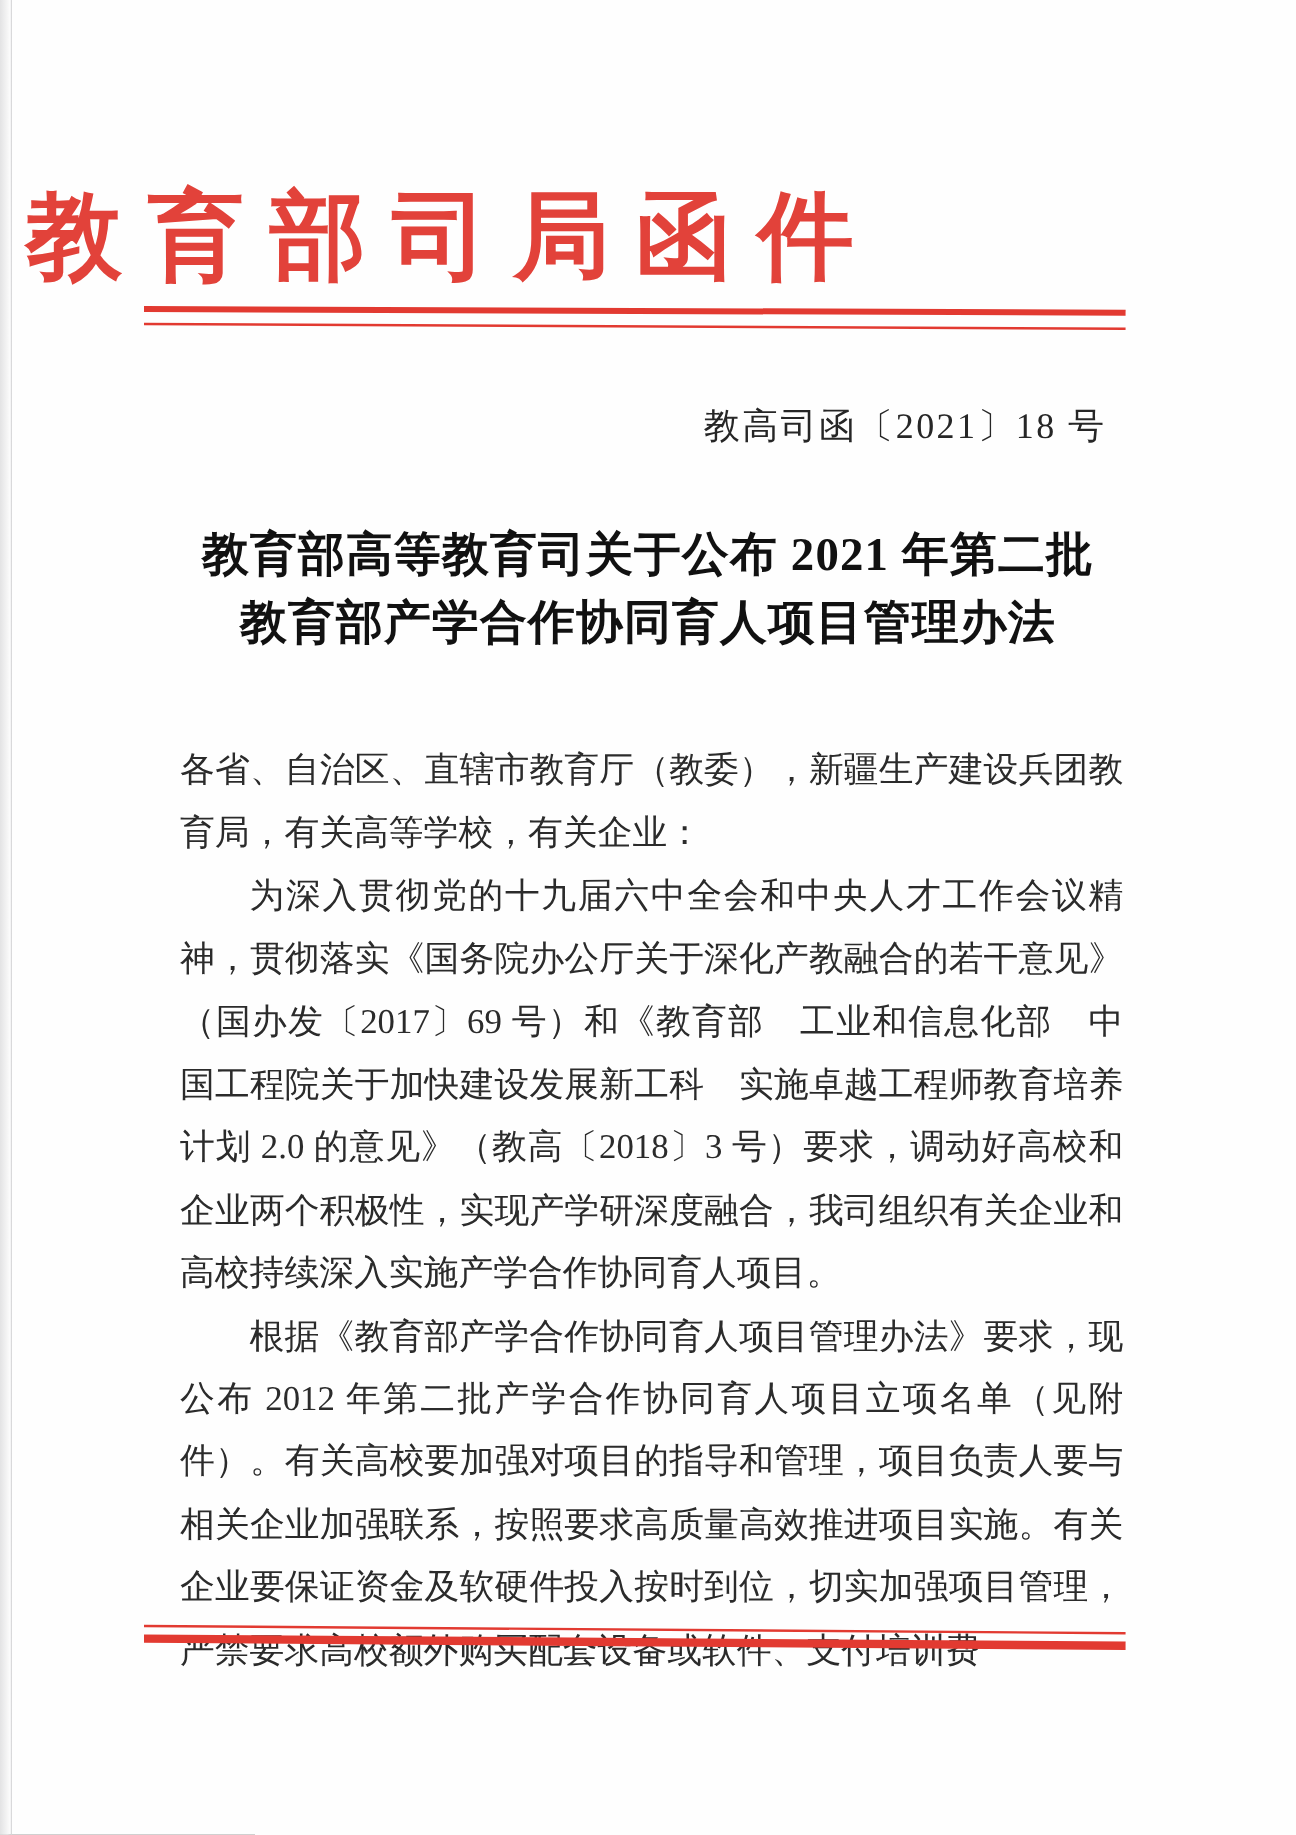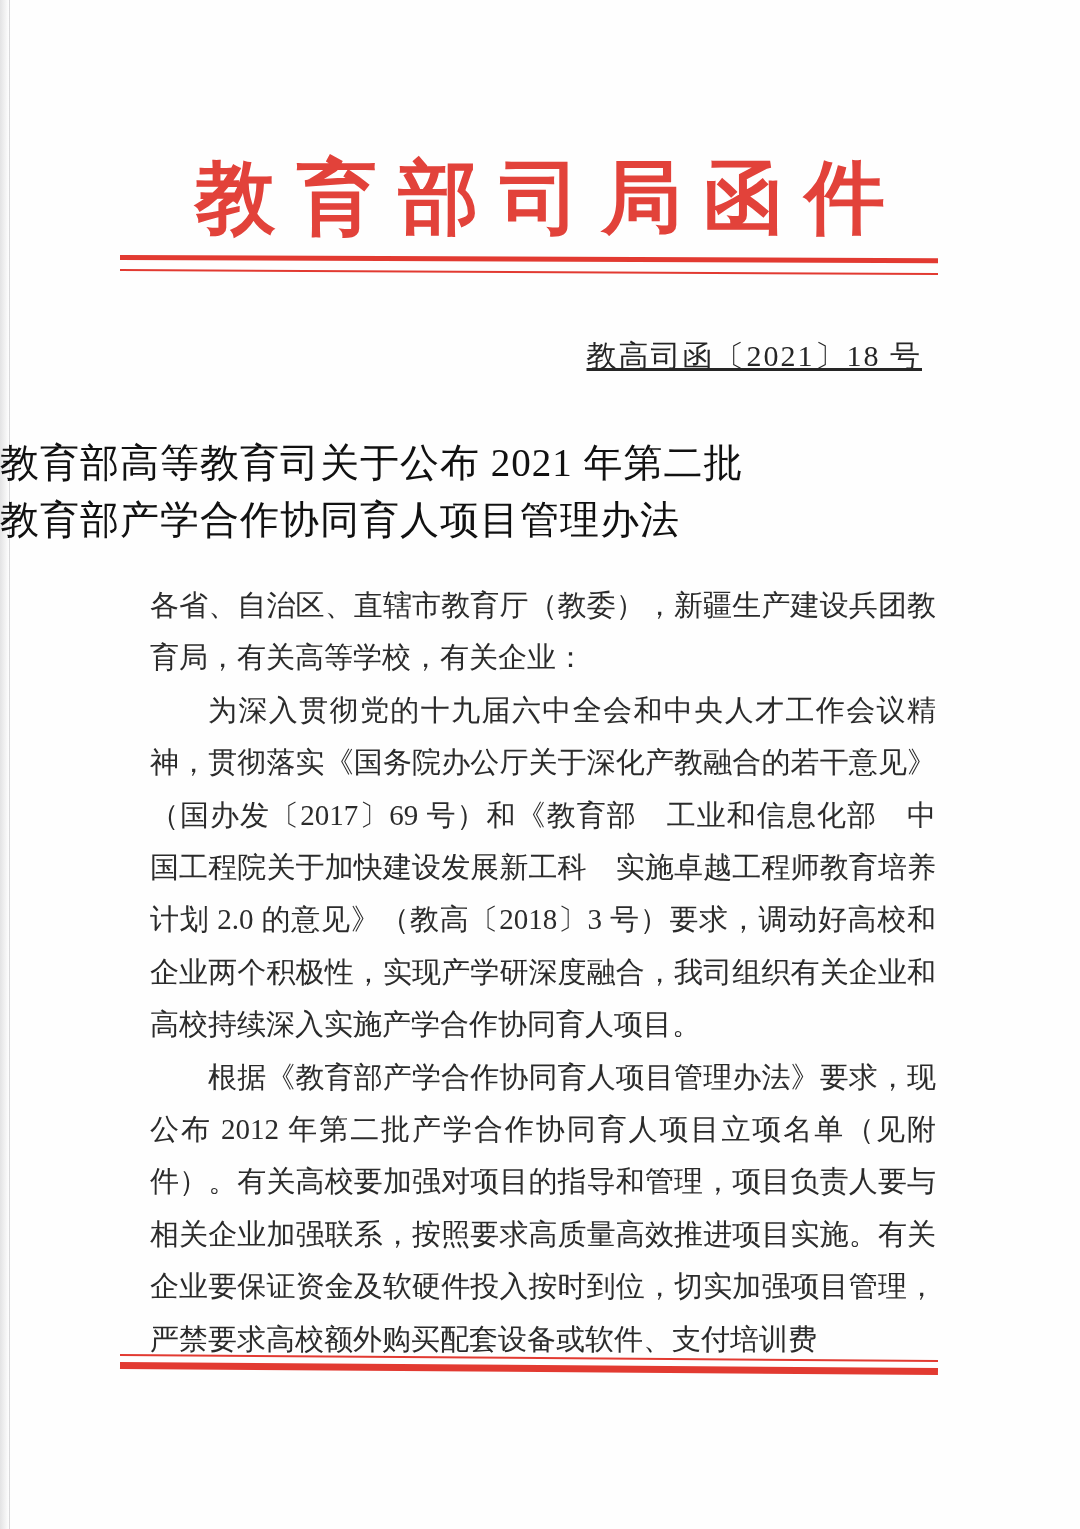--- a/index.html
+++ b/index.html
@@ -13,50 +13,49 @@
     font-family: "Liberation Serif", "DejaVu Serif", serif;
     color: #262626;
   }
   .scan-edge {
     position: absolute; left: 0; top: 0; bottom: 0; width: 9px;
     background: linear-gradient(to right, #e3e3e4, #f6f6f6 70%, rgba(255,255,255,0));
     border-right: 1px solid rgba(120,120,125,0.10);
   }
   .banner {
     position: absolute; top: 152px; left: 0; right: 0;
-    text-align: center;
     font-size: 80px;
     line-height: 1.15;
     font-weight: 600;
     letter-spacing: 0.27em;
     padding-left: 0.27em; 
     white-space: nowrap;
   }
   .rule { position: absolute; left: 120px; width: 818px; transform-origin: left center; }
   .rule-top-thick  { top: 255px;  height: 5px; transform: rotate(0.22deg); }
   .rule-top-thin   { top: 269px;  height: 2px; transform: rotate(0.28deg); }
   .rule-bot-thin   { top: 1354px; height: 2px; transform: rotate(0.42deg); }
   .rule-bot-thick  { top: 1362px; height: 7px; transform: rotate(0.42deg); }
   .doc-number {
     position: absolute; top: 338px; right: 158px;
     font-size: 30px; line-height: 1.2;
     letter-spacing: 2px;
     white-space: nowrap;
-    text-decoration: underline;
   }
   .notice-title {
     position: absolute; top: 434px; left: 0; right: 0;
-    font-weight: normal;
+    text-align: center;
+    font-weight: bold;
     font-size: 39px;
     line-height: 57px;
     color: #111;
     letter-spacing: 1px;
   }
   .body-text {
-    position: absolute; top: 579px; left: 150px; width: 786px;
+    position: absolute; top: 616px; left: 150px; width: 786px;
     font-size: 29px;
     line-height: 52.4px;
     text-align: justify;
     color: #2b2b2b;
   }
   .body-text p { margin: 0; }
   .body-text p.indent { text-indent: 2em; }
 </style>
 </head>
 <body>

